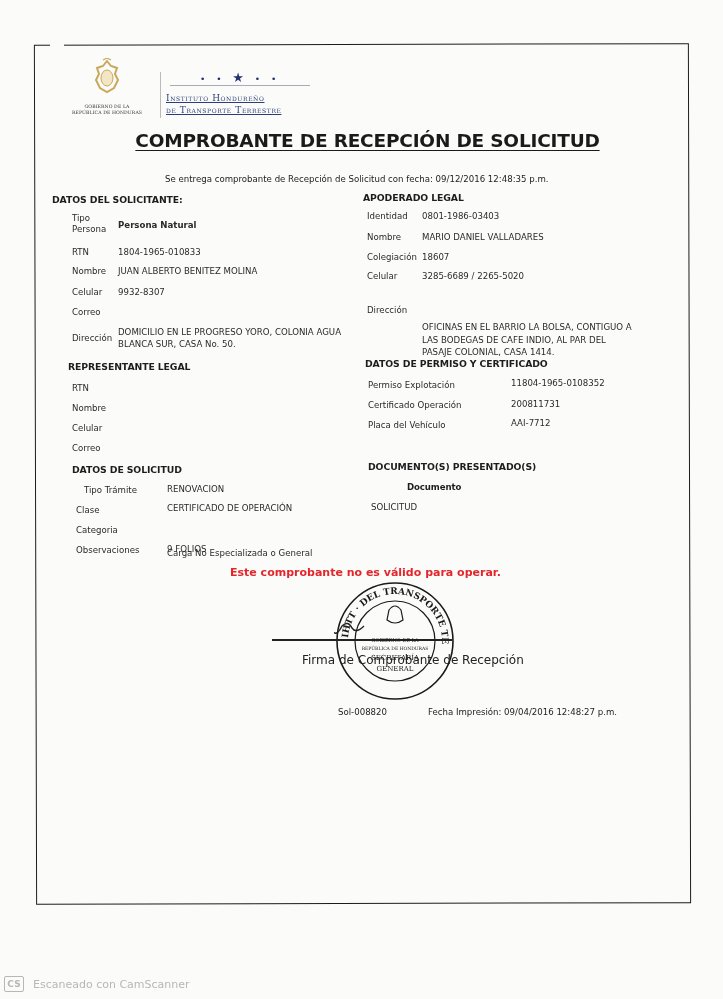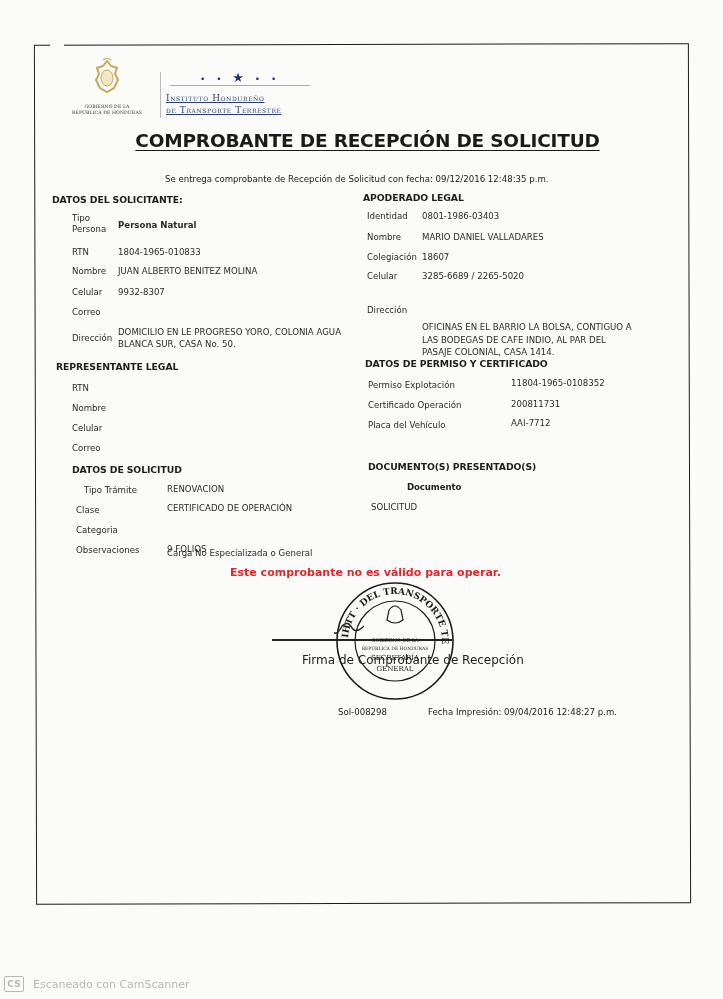--- a/index.html
+++ b/index.html
@@ -101,21 +101,21 @@
 <div class="abs val" style="left:422px;top:252px;">18607</div>
 <div class="abs lbl" style="left:367px;top:271px;">Celular</div>
 <div class="abs val" style="left:422px;top:271px;">3285-6689 / 2265-5020</div>
 <div class="abs lbl" style="left:367px;top:305px;">Dirección</div>
 <div class="abs val" style="left:422px;top:289px;line-height:12.5px;margin-top:32px;">
   <div>OFICINAS EN EL BARRIO LA BOLSA, CONTIGUO A</div>
   <div>LAS BODEGAS DE CAFE INDIO, AL PAR DEL</div>
   <div>PASAJE COLONIAL, CASA 1414.</div>
 </div>
 
-<div class="abs sec-h" style="left:56px;top:361px;">REPRESENTANTE LEGAL</div>
+<div class="abs sec-h" style="left:68px;top:361px;">REPRESENTANTE LEGAL</div>
 <div class="abs lbl" style="left:72px;top:383px;">RTN</div>
 <div class="abs lbl" style="left:72px;top:403px;">Nombre</div>
 <div class="abs lbl" style="left:72px;top:423px;">Celular</div>
 <div class="abs lbl" style="left:72px;top:443px;">Correo</div>
 
 <div class="abs sec-h" style="left:365px;top:358px;">DATOS DE PERMISO Y CERTIFICADO</div>
 <div class="abs lbl" style="left:368px;top:380px;">Permiso Explotación</div>
 <div class="abs val" style="left:511px;top:378px;">11804-1965-0108352</div>
 <div class="abs lbl" style="left:368px;top:400px;">Certificado Operación</div>
 <div class="abs val" style="left:511px;top:399px;">200811731</div>
@@ -150,19 +150,19 @@
   <path d="M55 30 Q61 22 67 30 L69 40 Q61 46 53 40 Z" fill="none" stroke="#1a1a1a" stroke-width="1.2"></path>
   <text x="61" y="62" text-anchor="middle" font-size="5" font-family="DejaVu Serif, serif" fill="#1a1a1a">GOBIERNO DE LA</text>
   <text x="61" y="70" text-anchor="middle" font-size="4.5" font-family="DejaVu Serif, serif" fill="#1a1a1a">REPÚBLICA DE HONDURAS</text>
   <text x="61" y="80" text-anchor="middle" font-size="7" font-family="DejaVu Serif, serif" fill="#1a1a1a">SECRETARÍA</text>
   <text x="61" y="91" text-anchor="middle" font-size="7" font-family="DejaVu Serif, serif" fill="#1a1a1a">GENERAL</text>
   <path d="M-12 48 q6 -10 10 2 q4 8 10 -4 q6 -6 10 2 q4 6 12 -2" fill="none" stroke="#222" stroke-width="1.4"></path>
 </svg>
 
 <div class="abs sig-line"></div>
 <div class="abs sig-label">Firma de Comprobante de Recepción</div>
-<div class="abs sol">Sol-008298</div>
+<div class="abs sol">Sol-008820</div>
 <div class="abs fecha-imp">Fecha Impresión: 09/04/2016 12:48:27 p.m.</div>
 
 <div class="abs camscanner">
   <div class="cs-logo">CS</div>
   <span>Escaneado con CamScanner</span>
 </div>
 
 </body></html>

